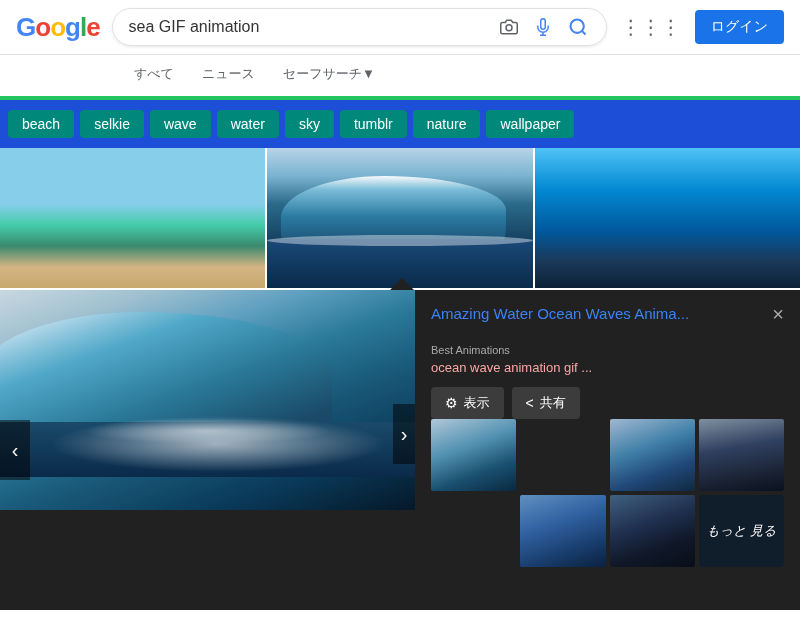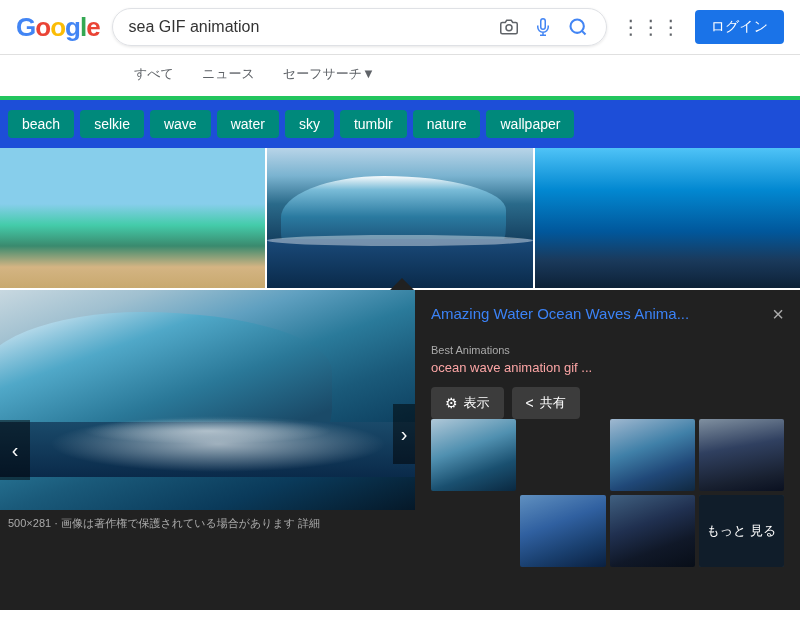--- a/index.html
+++ b/index.html
@@ -303,20 +303,21 @@
       inset: 0;
       background: rgba(0,0,0,0.6);
       display: flex;
       align-items: center;
       justify-content: center;
       color: #fff;
       font-size: 13px;
       font-weight: 500;
       text-align: center;
       line-height: 1.4;
+      font-style: italic;
     }
 
     
     .panel-arrow {
       position: absolute;
       top: -12px;
       left: 388px;
       width: 0;
       height: 0;
       border-left: 14px solid transparent;
@@ -423,21 +424,20 @@
   <div class="preview-left">
     <button class="preview-arrow-left">‹</button>
     <div class="preview-img-container">
       <div class="main-wave-scene">
         <div style="position:absolute;top:10%;left:-5%;right:20%;height:70%;background:linear-gradient(160deg,rgba(255,255,255,0.9) 0%,rgba(200,230,245,0.8) 10%,#50a8c8 30%,#2a7898 55%,#1a4a68 80%);border-radius:60% 70% 20% 30%/55% 50% 50% 45%;"></div>
         <div style="position:absolute;bottom:15%;left:0;right:0;height:25%;background:linear-gradient(180deg,#1a4a6a 0%,#0a2a4a 100%);"></div>
         <div class="sparkles"></div>
         <div style="position:absolute;bottom:30%;left:20%;width:60%;height:12%;background:radial-gradient(ellipse,rgba(255,255,255,0.5) 0%,transparent 70%);"></div>
       </div>
     </div>
-    <div class="preview-caption">500×281 · 画像は著作権で保護されている場合があります 詳細</div>
     <button class="preview-arrow-right" style="position:absolute;right:0;top:45%;transform:translateY(-50%);background:rgba(0,0,0,0.5);color:#fff;border:none;width:22px;height:60px;font-size:20px;cursor:pointer;display:flex;align-items:center;justify-content:center;">›</button>
   </div>
 
   <div class="info-panel">
     <div class="info-header">
       <div class="info-title">Amazing Water Ocean Waves Anima...</div>
       <button class="close-btn">×</button>
     </div>
     <div class="info-source">Best Animations</div>
     <div class="info-desc">ocean wave animation gif ...</div>

